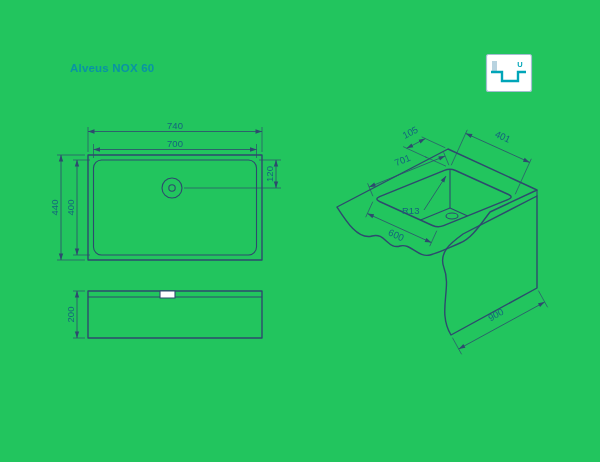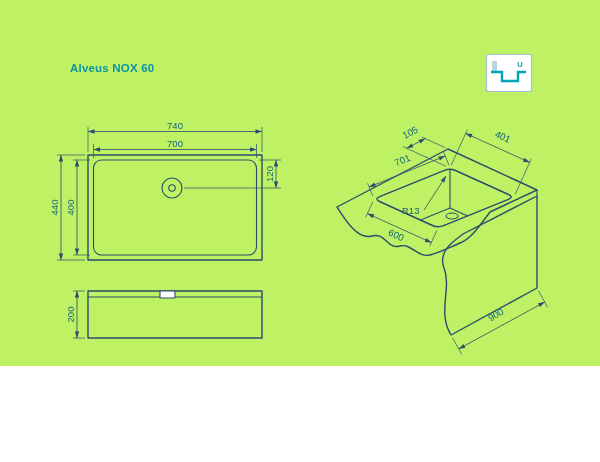--- a/index.html
+++ b/index.html
@@ -1,17 +1,17 @@
 <!DOCTYPE html>
 <html style="--color-background: #ffffff; --color-line: #2e4a6e; --color-dim_text: #15647e; --color-title: #0a93a5; --color-icon_accent: #00a5b8; --color-icon_border: #a3bfd2; --color-icon_light: #b9d3e0;"><head>
 <meta charset="utf-8">
 <style>
   html,body{margin:0;padding:0;background:#ffffff;}
   .sheet{
-    position:relative;width:600px;height:366px;background:#bef264;overflow:hidden;
+    position:relative;width:600px;height:462px;background:#22c55e;overflow:hidden;
     font-family:"Liberation Sans", sans-serif;
   }
   svg{display:block}
   .title{fill:var(--color-title,#0a93a5);font-size:11.5px;font-weight:bold;letter-spacing:.2px}
   .thick{stroke:var(--color-line,#2e4a6e);stroke-width:1.4;fill:none;stroke-linejoin:round}
   .mid{stroke:var(--color-line,#2e4a6e);stroke-width:1.1;fill:none;stroke-linejoin:round}
   .dimline{stroke:var(--color-line,#2e4a6e);stroke-width:.8;fill:none}
   .extline{stroke:var(--color-line,#2e4a6e);stroke-width:.7;fill:none}
   .dimtext{fill:var(--color-dim_text,#15647e);font-size:9.5px;text-anchor:middle}
   .start{text-anchor:start}

